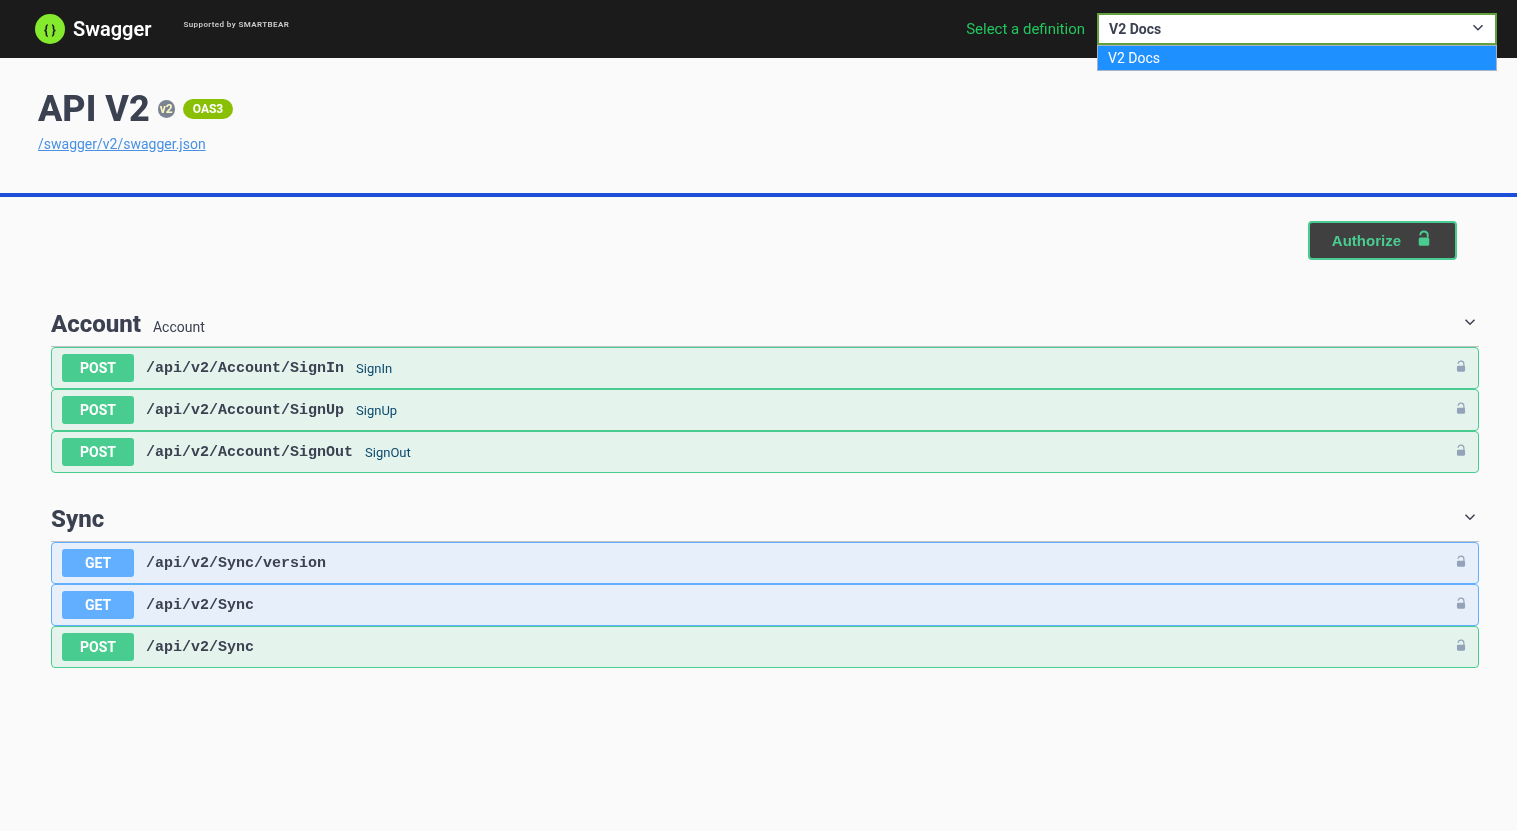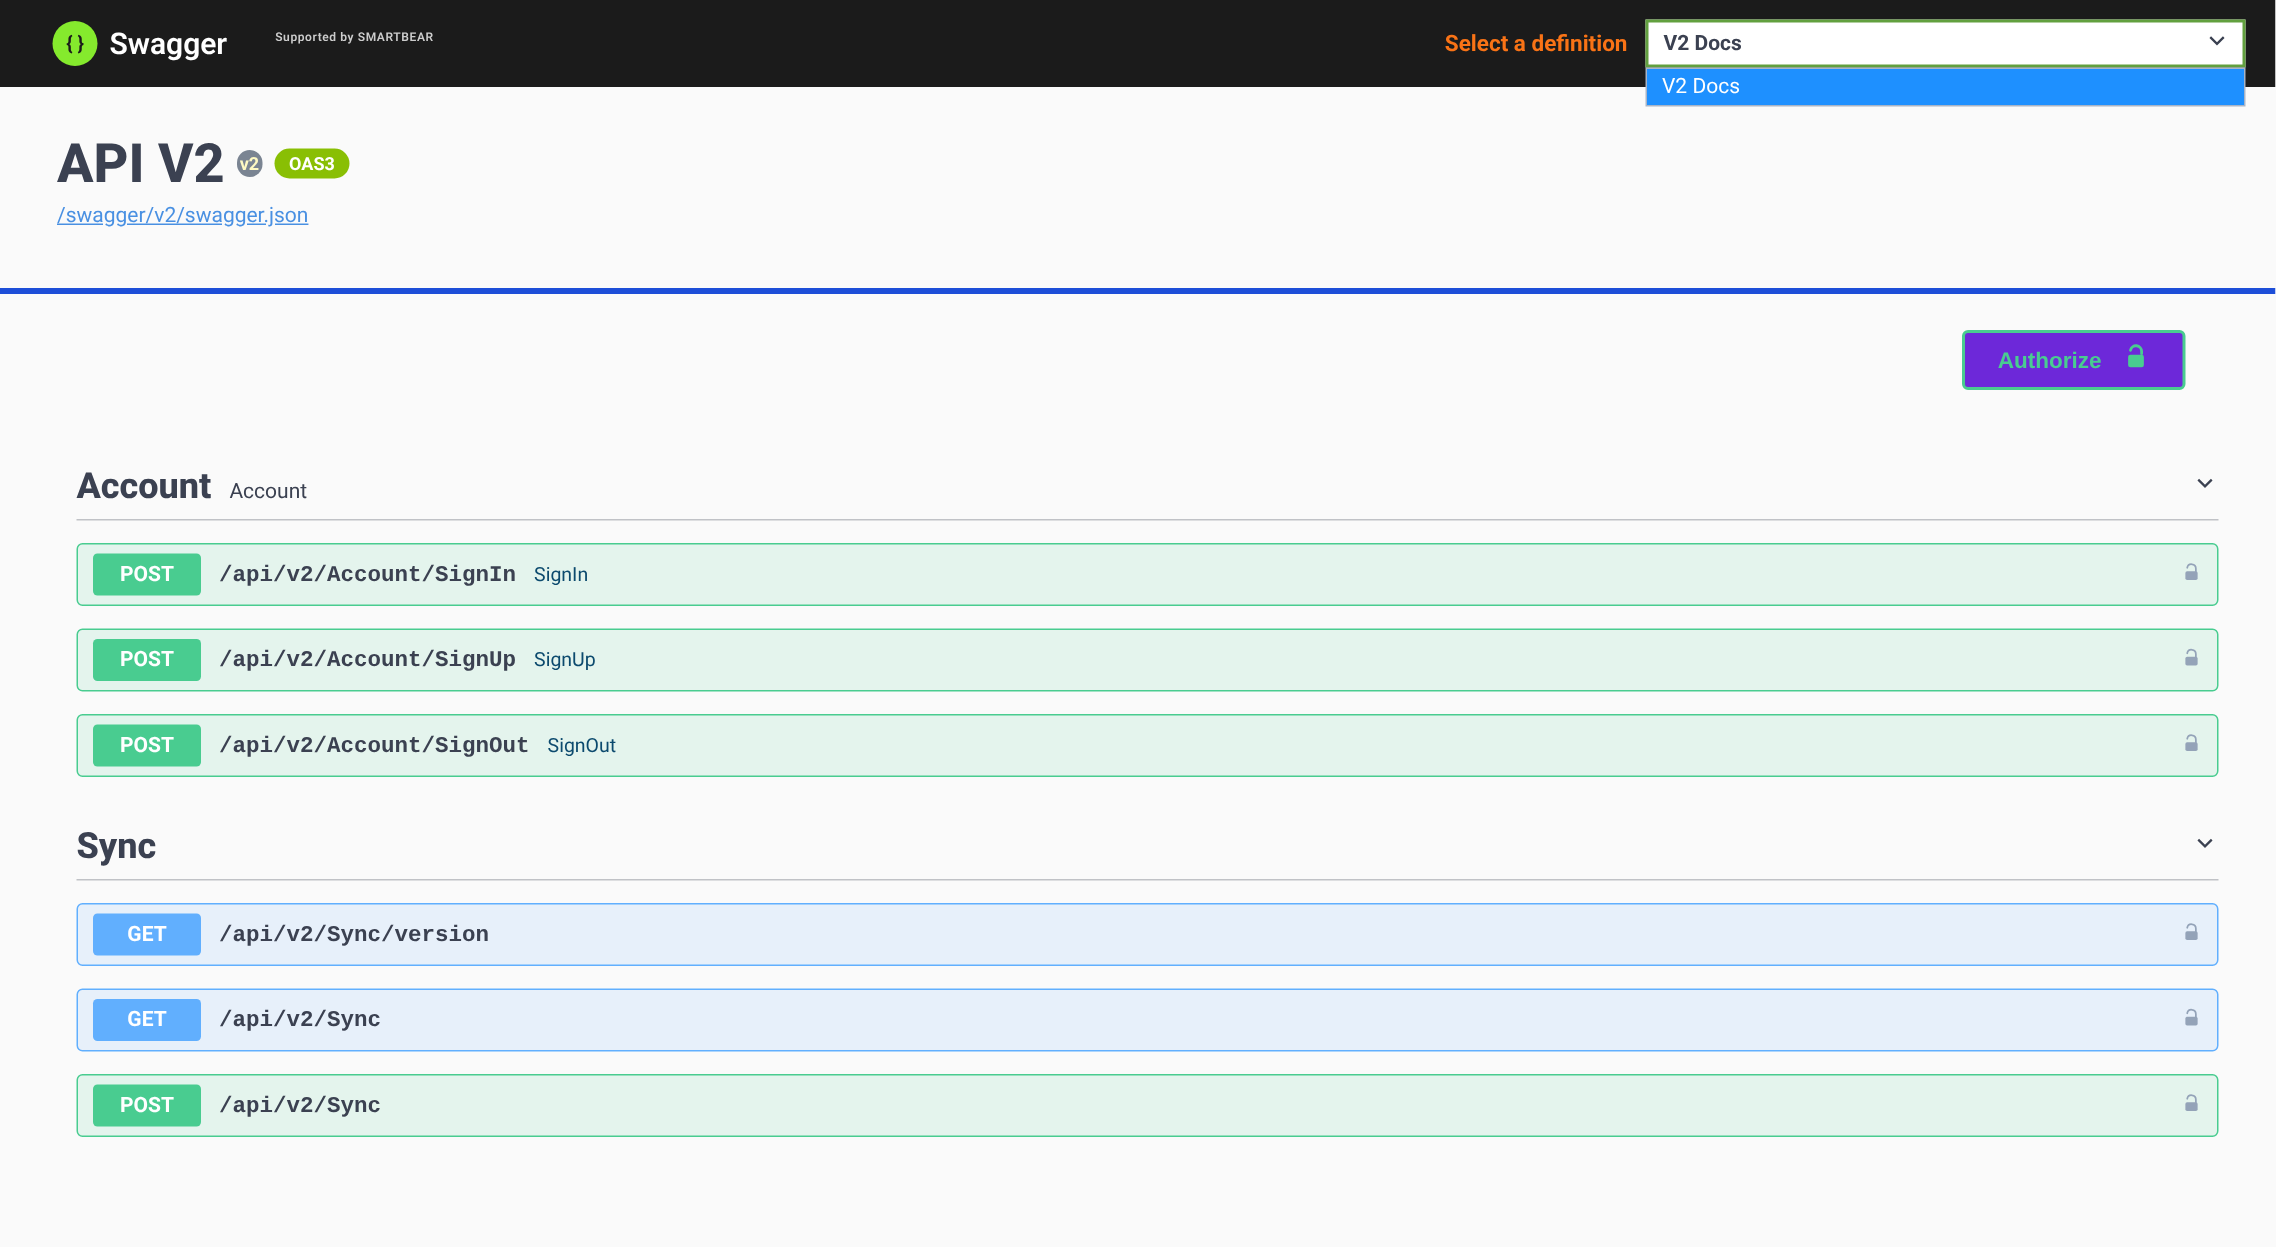--- a/index.html
+++ b/index.html
@@ -5,46 +5,46 @@
   * { margin: 0; padding: 0; box-sizing: border-box; }
   body { font-family: -apple-system, BlinkMacSystemFont, "Segoe UI", Roboto, sans-serif; background: #fafafa; color: #3b4151; }
 
   .topbar { background: #1b1b1b; height: 58px; display: flex; align-items: center; padding: 0 20px 0 35px; justify-content: space-between; }
   .logo-wrap { display: flex; align-items: center; gap: 8px; }
   .logo-circle { width: 30px; height: 30px; border-radius: 50%; background: #85ea2d; display: flex; align-items: center; justify-content: center; color: #1b1b1b; font-weight: bold; font-size: 13px; }
   .logo-text { color: #fff; font-size: 20px; font-weight: 600; display: flex; flex-direction: row; line-height: 1; }
   .logo-sub { color: #ccc; font-size: 8px; text-align: right; letter-spacing: .4px; margin-top: 2px; margin-left: 32px; }
 
   .def-area { display: flex; align-items: center; gap: 12px; position: relative; }
-  .def-label { color: #f97316; font-weight: 700; font-size: 15px; }
+  .def-label { color: #22c55e; font-weight: 400; font-size: 15px; }
   .def-select { position: relative; }
   .def-select-input { width: 400px; height: 32px; border: 2px solid #62a03f; background: #fff; padding: 0 30px 0 10px; font-size: 14px; font-weight: 700; color: #3b4151; display: flex; align-items: center; cursor: pointer; }
   .def-chevron { position: absolute; right: 10px; top: 50%; transform: translateY(-50%); pointer-events: none; }
   .def-dropdown { position: absolute; top: 32px; left: 0; width: 400px; border: 1px solid #a7b4c7; background: #fff; z-index: 10; }
   .def-opt { padding: 4px 10px; font-size: 14px; color: #333; cursor: pointer; }
   .def-opt.sel { background: #1e90ff; color: #fff; }
 
   .info { padding: 30px 38px 40px 38px; border-bottom: 4px solid #1d4ed8; background: #fafafa; }
   .title-row { display: flex; align-items: center; gap: 8px; }
   .api-title { font-size: 36px; font-weight: 800; color: #3b4151; }
   .ver-badge { background: #7a8492; color: #fef9c3; border-radius: 999px; padding: 2px 2px; font-size: 12px; font-weight: 700; }
   .oas-badge { background: #89bf04; color: #fff; border-radius: 999px; padding: 3px 10px; font-size: 12px; font-weight: 700; }
   .spec-link { color: #4990e2; font-size: 14px; margin-top: 6px; display: inline-block; }
 
   .auth-wrap { display: flex; justify-content: flex-end; padding: 24px 60px 18px 38px; }
-  .auth-btn { border: 2px solid #49cc90; background: #6d28d9; color: #49cc90; font-weight: 700; font-size: 15px; padding: 7px 22px; border-radius: 4px; display: flex; align-items: center; gap: 14px; cursor: pointer; }
+  .auth-btn { border: 2px solid #49cc90; background: #404040; color: #49cc90; font-weight: 700; font-size: 15px; padding: 7px 22px; border-radius: 4px; display: flex; align-items: center; gap: 14px; cursor: pointer; }
 
   .content { padding: 0 38px 40px 51px; }
   .tag-section { margin-top: 24px; }
   .tag-header { display: flex; align-items: center; justify-content: space-between; border-bottom: 1px solid rgba(59,65,81,.3); padding: 8px 0; cursor: pointer; }
   .tag-left { display: flex; align-items: baseline; gap: 12px; }
   .tag-name { font-size: 24px; font-weight: 800; }
   .tag-desc { font-size: 14px; color: #3b4151; }
 
-  .op { border-radius: 4px; margin-top: 15px; display: flex; align-items: center; padding: 6px 10px; cursor: pointer; }
+  .op { border-radius: 4px; margin-top: 0; display: flex; align-items: center; padding: 6px 10px; cursor: pointer; }
   .op.post { background: rgba(73,204,144,.12); border: 1px solid #49cc90; }
   .op.get  { background: rgba(97,175,254,.12); border: 1px solid #61affe; }
   .method { color: #fff; font-weight: 700; text-align: center; border-radius: 3px; padding: 6px 0; width: 72px; font-size: 14px; text-transform: uppercase; }
   .method.post { background: #49cc90; }
   .method.get  { background: #61affe; }
   .path { font-family: "Courier New", monospace; font-size: 15px; font-weight: 700; color: #3b4151; margin-left: 12px; }
   .summary { font-size: 13px; color: #0c4a6e; margin-left: 12px; }
   .op-lock { margin-left: auto; color: #94a3b8; }
 
   svg.chev { width: 18px; height: 18px; stroke: #3b4151; stroke-width: 2; fill: none; }

